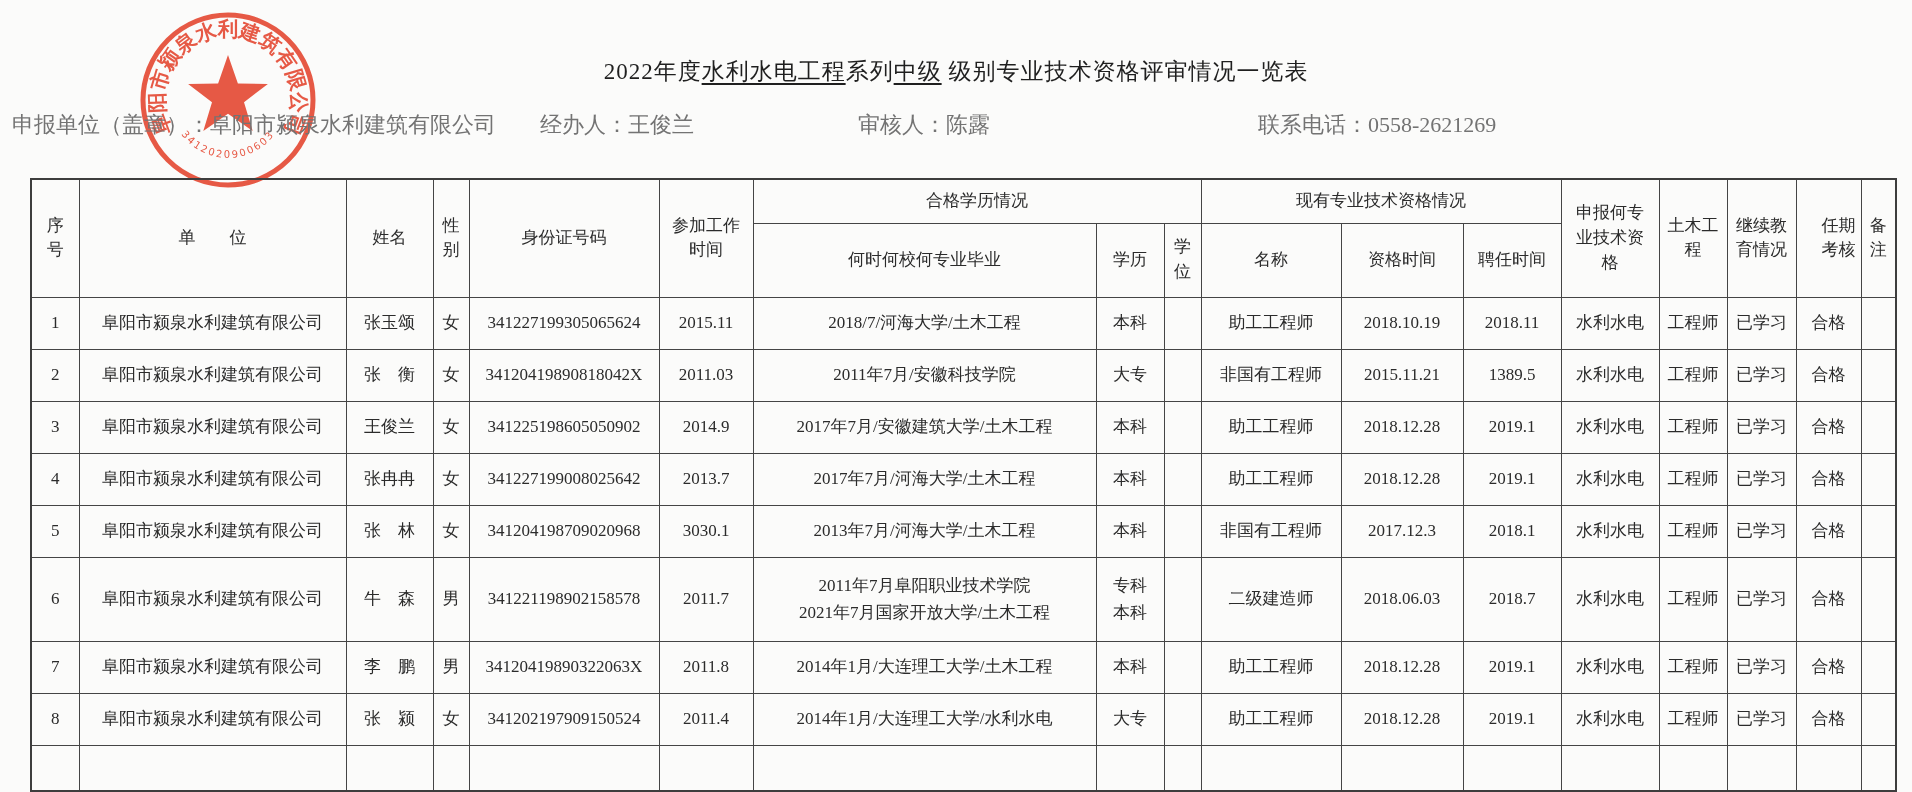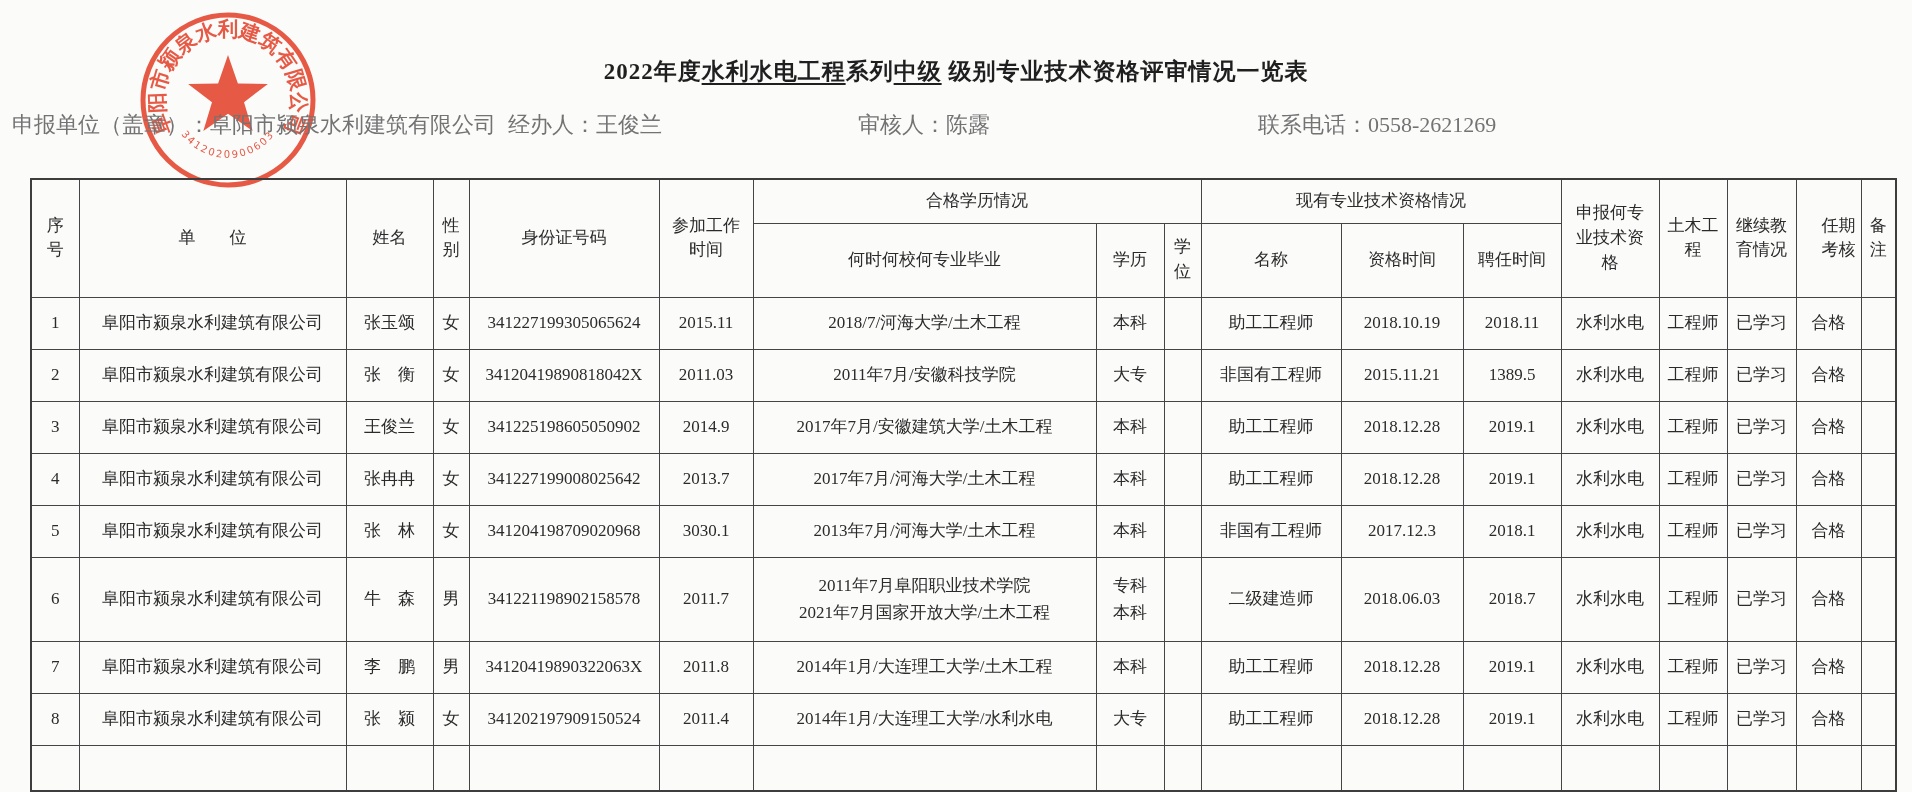--- a/index.html
+++ b/index.html
@@ -8,30 +8,30 @@
     background:#fbfbfa;
     font-family:"Liberation Serif","DejaVu Serif",serif;
     color:#262626;
     overflow:hidden;
   }
   .page{position:relative;width:1912px;height:792px;}
 
   
   .title{
     position:absolute;top:56px;left:0;width:1912px;
-    text-align:center;font-size:23px;font-weight:bold;
+    text-align:center;font-size:23px;font-weight:normal;
     letter-spacing:1px;color:#1f1f1f;
   }
   .title .u{text-decoration:underline;text-underline-offset:4px;}
 
   
   .info-line{position:absolute;top:110px;left:0;width:1912px;height:28px;font-size:22px;color:#737373;}
   .info-item{position:absolute;white-space:nowrap;}
   .ii-unit{left:12px;}
-  .ii-handler{left:508px;font-family:Liberation Serif, serif;}
+  .ii-handler{left:540px;font-family:Liberation Serif, serif;}
   .ii-reviewer{left:858px;}
   .ii-phone{left:1258px;}
 
   
   table.review{
     position:absolute;left:30px;top:178px;
     width:1865px;border-collapse:collapse;table-layout:fixed;
     background:transparent;
   }
   table.review th, table.review td{

